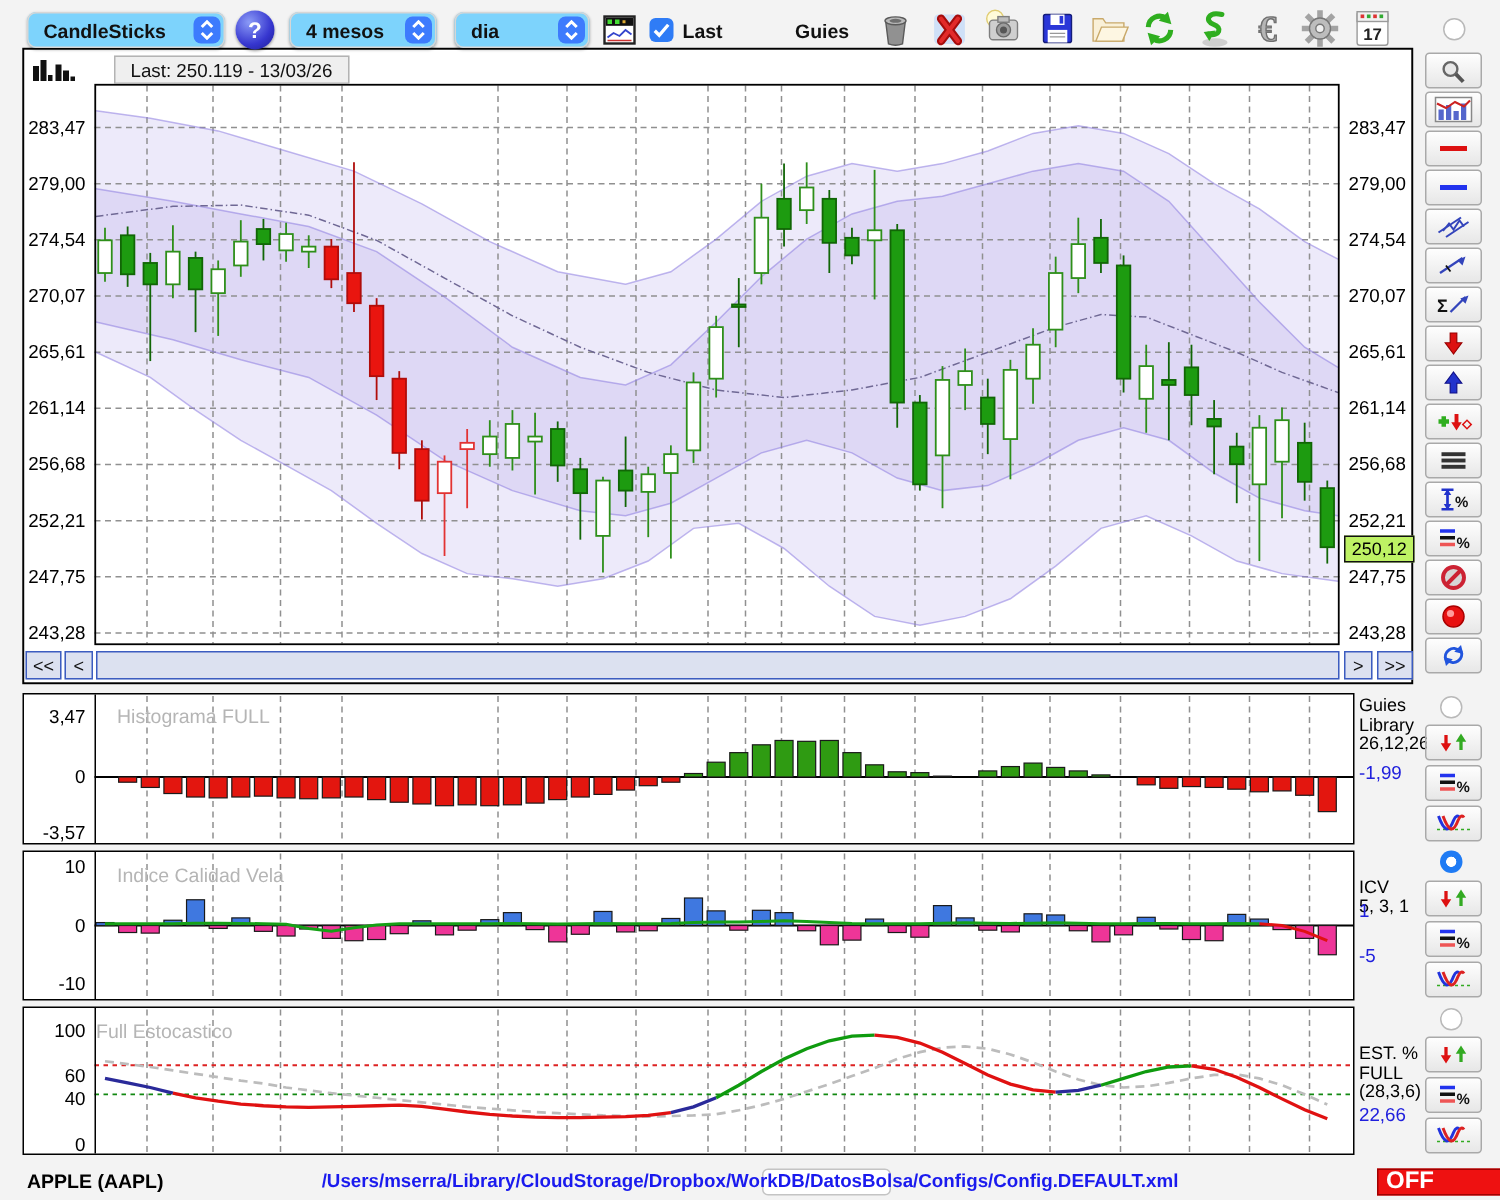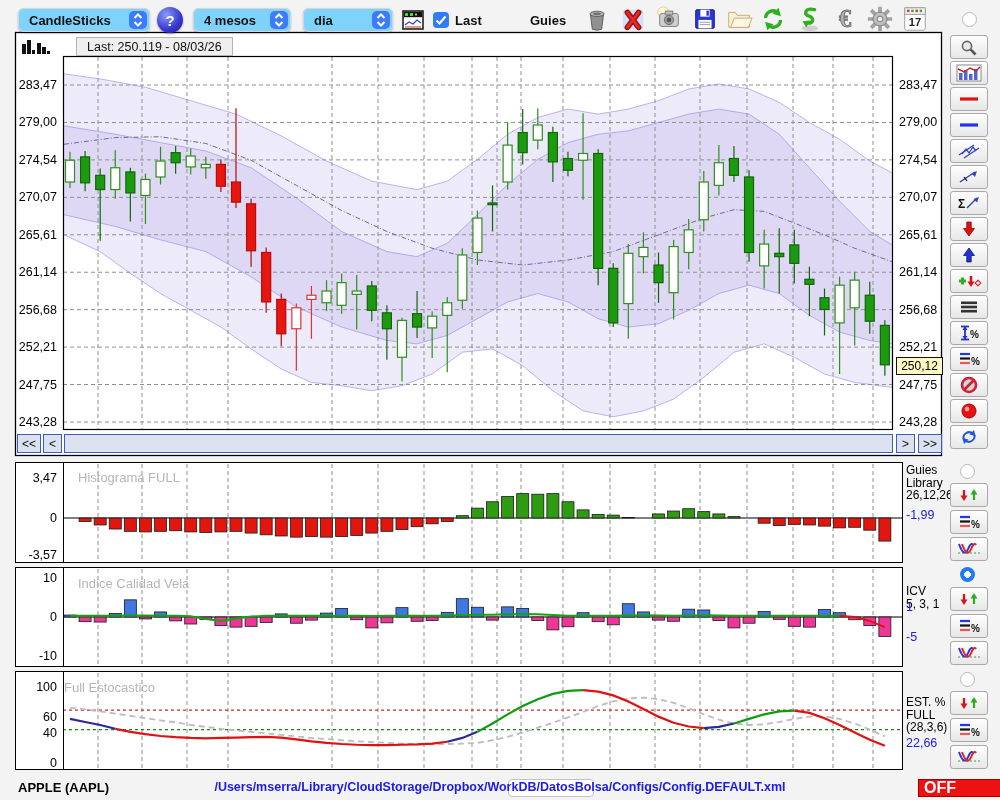--- a/index.html
+++ b/index.html
@@ -22,21 +22,21 @@
   .cb{position:absolute;top:12px;width:16px;height:16px;border-radius:4px;box-sizing:border-box}
   .cb.on{background:#2f7cf6}
   .cb.off{background:#fff;border:1px solid #c4c4c4}
   .cblbl{position:absolute;top:13px;font-size:13px;font-weight:bold;color:#111}
   .tbtn{position:absolute;top:4px;width:30px;height:30px;display:flex;align-items:center;justify-content:center}
   .radio{position:absolute;width:15px;height:15px;border-radius:50%;background:#fff;border:1.5px solid #b9b9b9;box-sizing:border-box}
   .radio.sel2{border:none;background:radial-gradient(circle,#ffffff 0 3.2px,#1f7bf4 3.6px)}
   
   .lastlbl{left:76px;top:37px;height:17px;background:#efefef;border:1px solid #b3b3b3;
        font-size:12.5px;color:#111;display:flex;align-items:center;padding:0 10px}
-  .tag{left:896px;top:357px;width:45px;height:16px;background:#fef9c3;border:1px solid #111;
+  .tag{left:896px;top:357px;width:45px;height:16px;background:#bef264;border:1px solid #111;
        font-size:12px;color:#000;display:flex;align-items:center;justify-content:center}
   .ptitle{font-size:13px;color:#b5b5b5}
   .plabel{left:906px;font-size:12px;line-height:12.5px;color:#000;white-space:nowrap}
   .pval{left:906px;font-size:12.5px;color:#2020dd;font-weight:normal}
   
   .navbtn{position:absolute;top:434px;height:19px;background:#dce1f0;border:1px solid #3c5cc0;box-sizing:border-box;
        font-size:12px;color:#111;display:flex;align-items:center;justify-content:center}
   .datestrip{position:absolute;left:64px;top:434px;width:829px;height:19px;background:#dce1f0;border:1px solid #3c5cc0;box-sizing:border-box}
   .dlbl{position:absolute;top:436px;width:22px;text-align:center;font-size:12px;color:#111}
   
@@ -548,21 +548,21 @@
     <g fill="#111">
         <rect x="0" y="6" width="4" height="10"></rect>
         <rect x="5" y="2" width="4" height="14"></rect>
         <rect x="10" y="12" width="3" height="4"></rect>
         <rect x="15" y="5" width="4" height="11"></rect>
         <rect x="20" y="9" width="4" height="7"></rect>
         <rect x="25" y="13" width="3" height="3"></rect>
       </g>
   </svg>
 </div>
-<div class="ov lastlbl">Last: 250.119 - 08/03/26</div>
+<div class="ov lastlbl">Last: 250.119 - 13/03/26</div>
 <div class="ov tag">250,12</div>
 
 <div class="ov ptitle" style="left:78px;top:470px">Histograma FULL</div>
 <div class="ov ptitle" style="left:78px;top:576px">Indice Calidad Vela</div>
 <div class="ov ptitle" style="left:64px;top:680px">Full Estocastico</div>
 
 <div class="ov plabel" style="top:464px">
   <div>Guies</div>
     <div>Library</div>
     <div>26,12,26</div>

